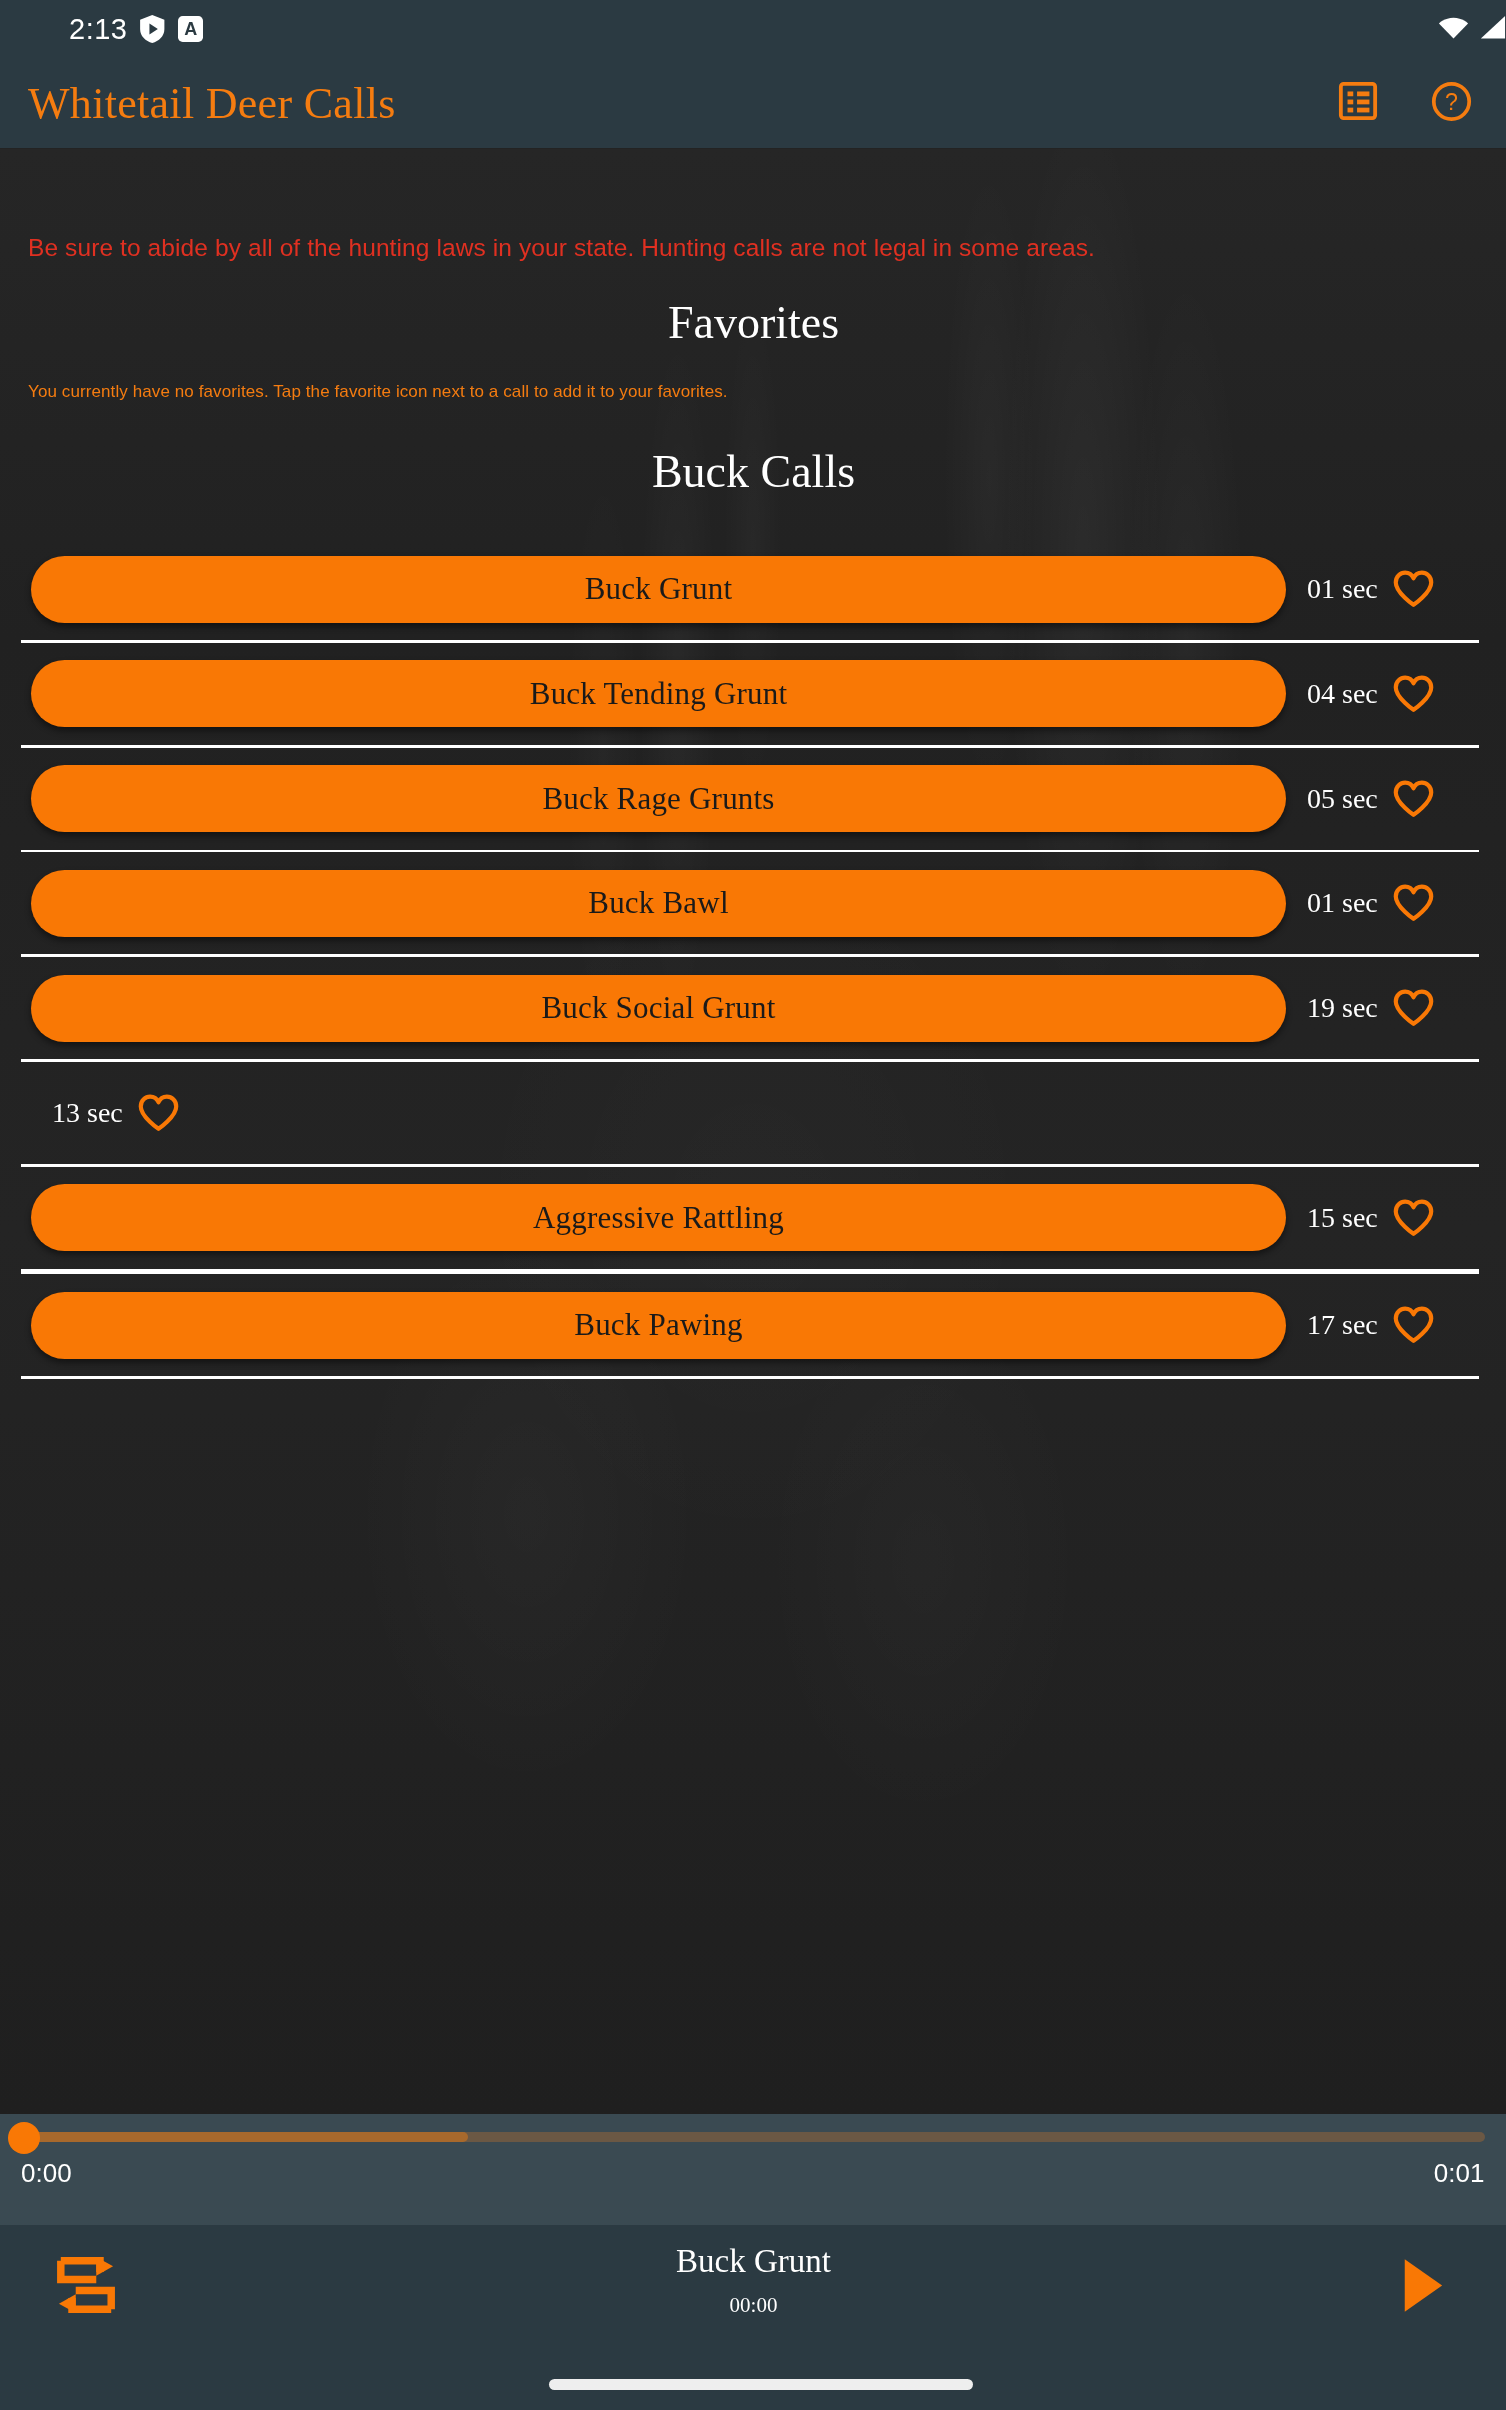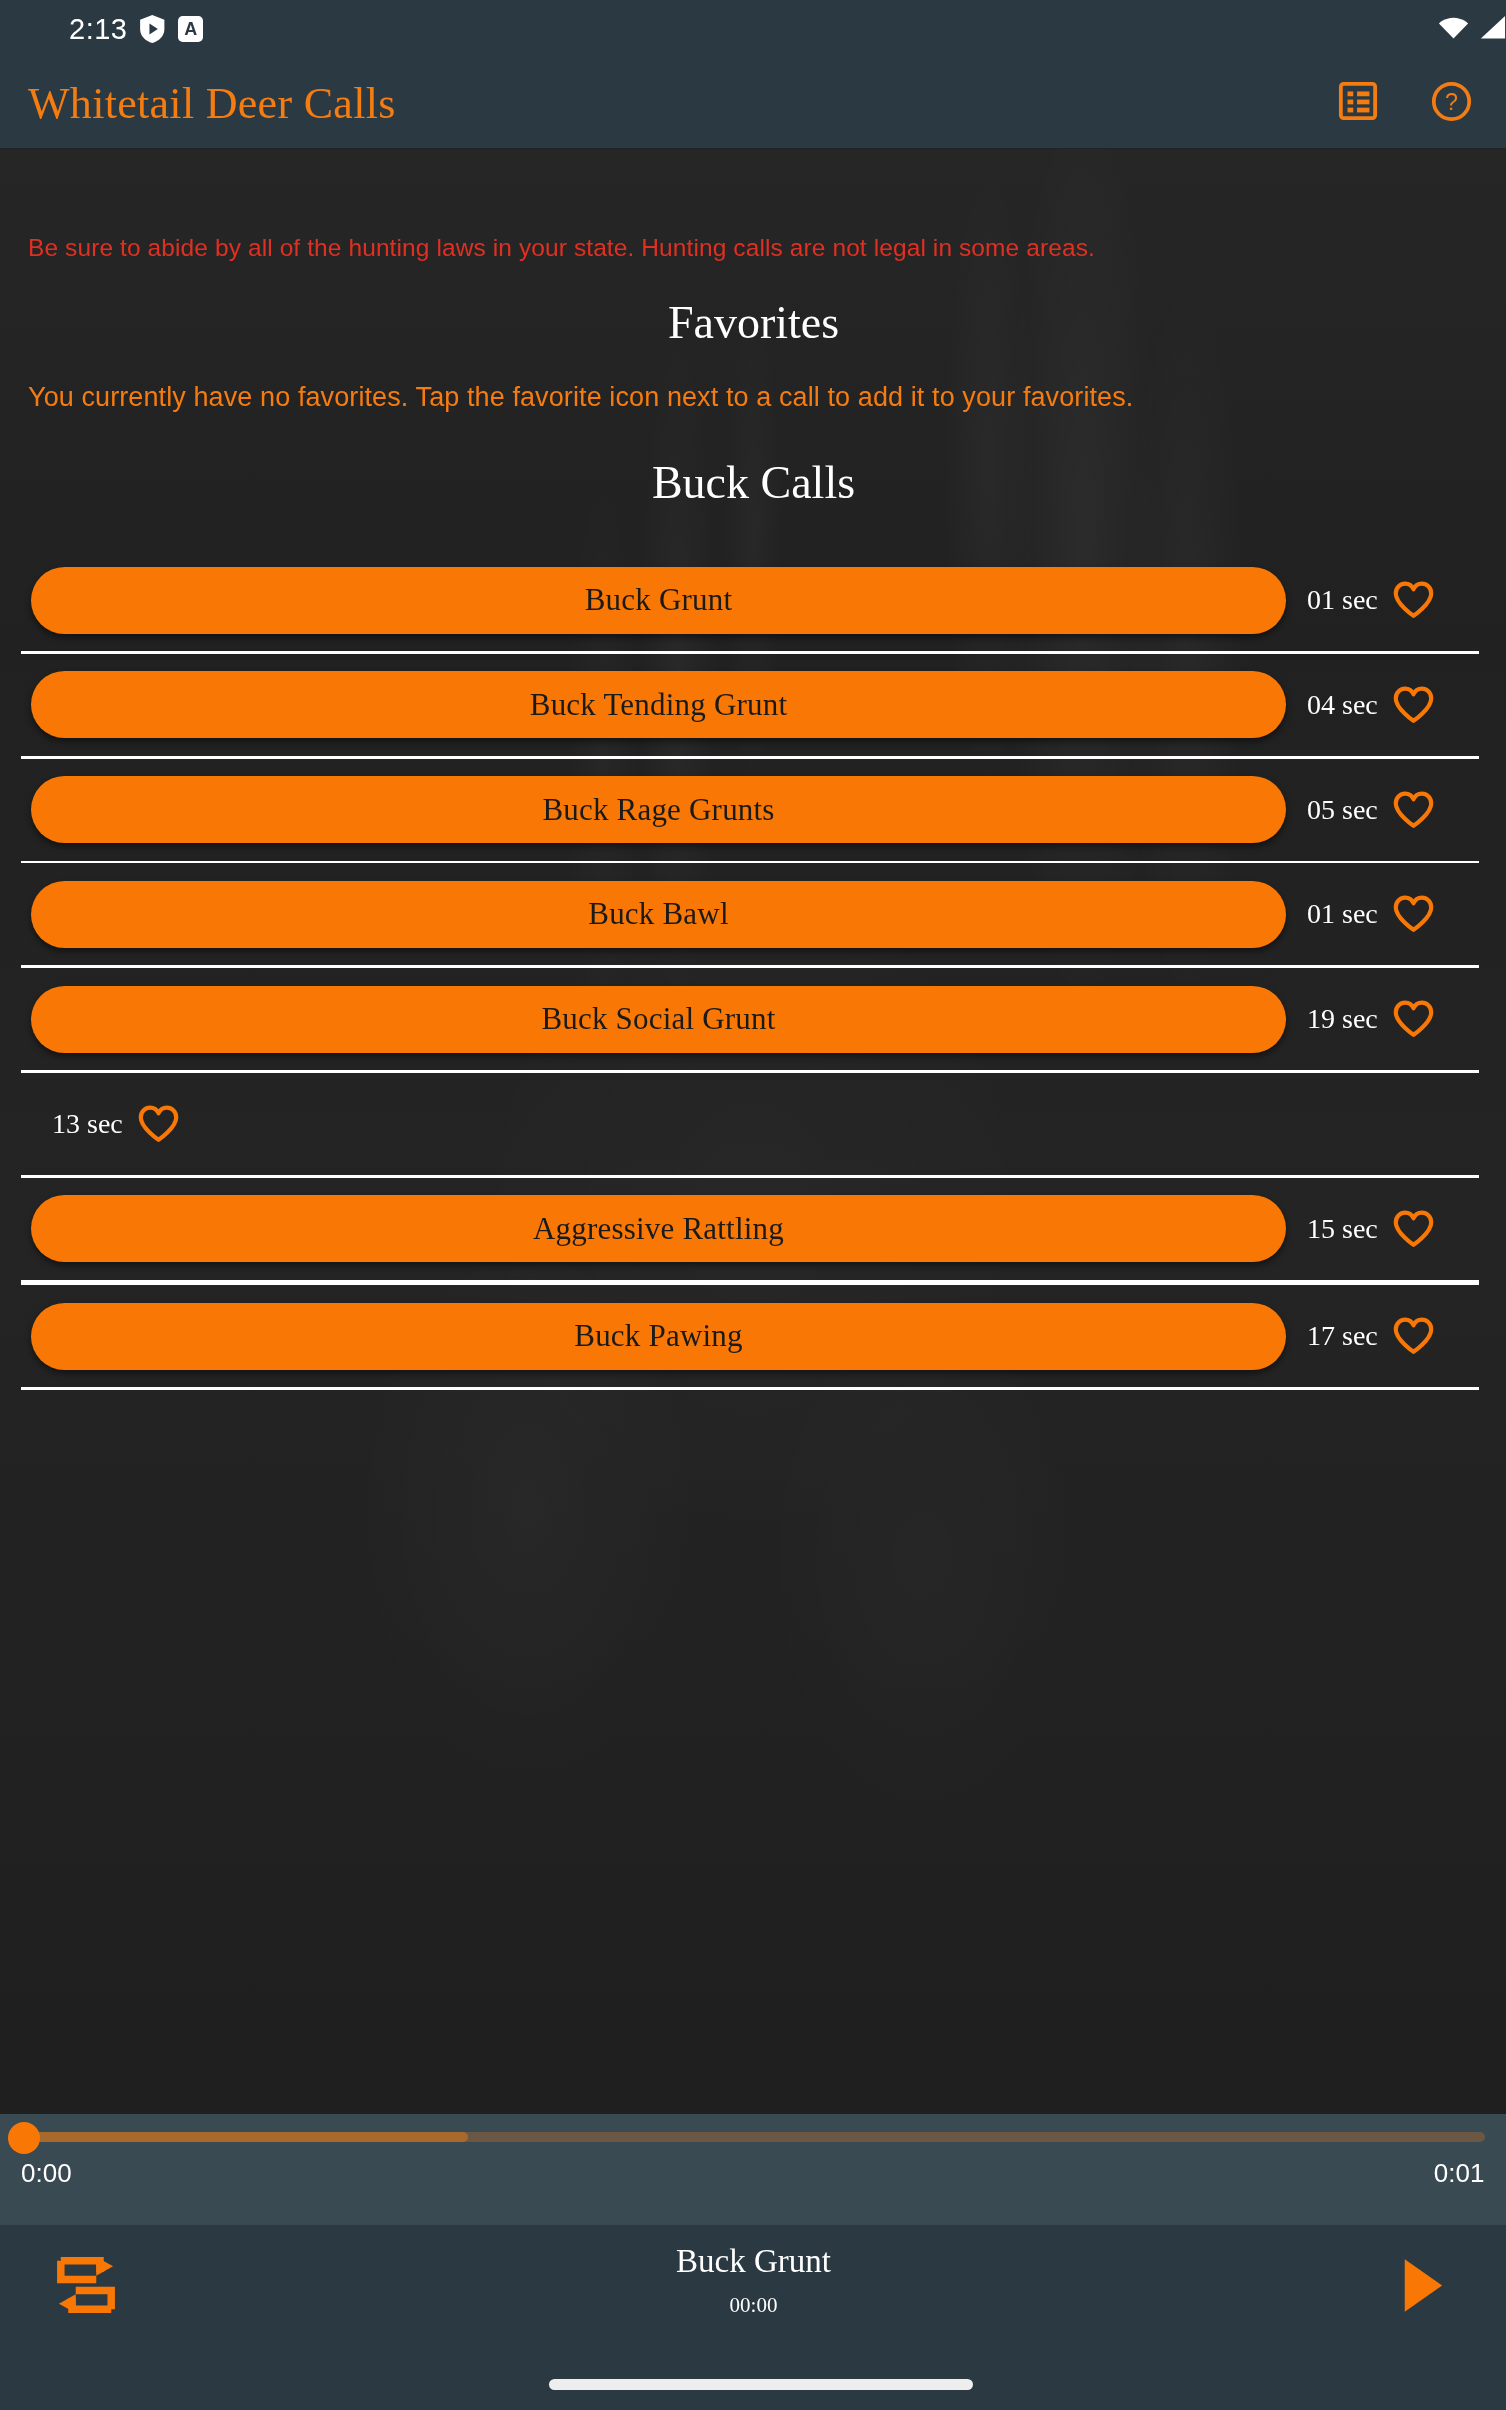--- a/index.html
+++ b/index.html
@@ -144,21 +144,21 @@
     font-family: "Liberation Serif", serif;
     font-size: 46px;
     text-align: center;
     margin: 0;
     font-weight: normal;
   }
   #favorites-title { padding-top: 34px; }
   #no-favorites {
     color: #f57c10;
     font-family: "Liberation Sans", sans-serif;
-    font-size: 27px;
+    font-size: 17px;
     margin: 0;
     padding: 33px 0 0 28px;
     letter-spacing: 0.1px;
   }
   #buck-calls-title { padding-top: 43px; }
 
   
   #calls-list {
     margin-top: 40px;
   }

